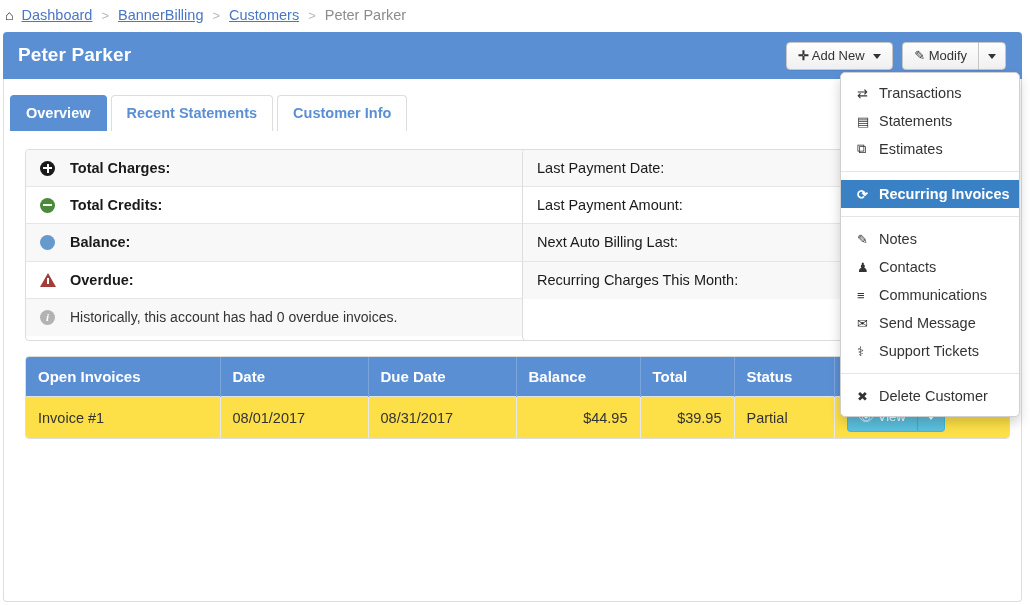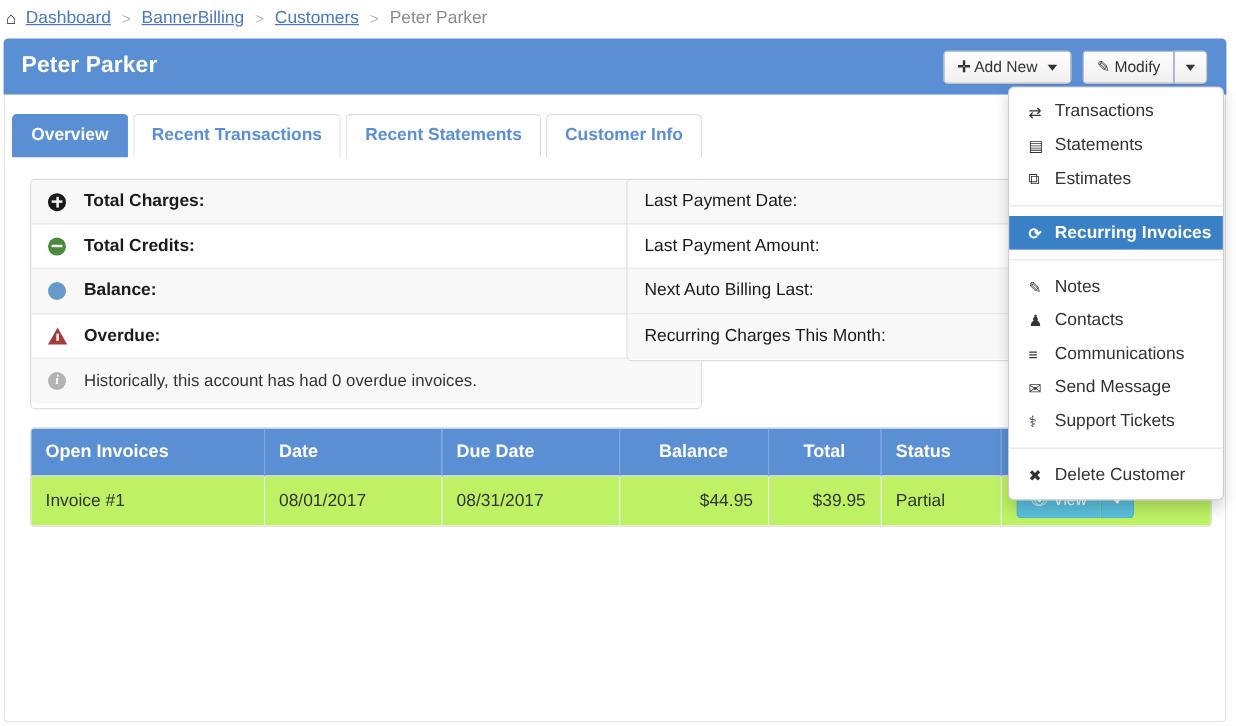--- a/index.html
+++ b/index.html
@@ -76,21 +76,21 @@
   }
   .tab.active { background: #5b8fd4; color: #fff; border-color: #5b8fd4; }
 
   
   .well {
     position: absolute;
     border: 1px solid #dddddd; border-radius: 4px;
     background: #fff; overflow: hidden;
   }
   #well-left  { left: 21px;  top: 70px; width: 560px; height: 192px; }
-  #well-right { left: 518px; top: 70px; width: 488px; height: 152px; }
+  #well-right { left: 518px; top: 70px; width: 488px; height: 192px; }
 
   .row {
     display: flex; align-items: center;
     height: 37.2px; padding: 0 14px;
     border-bottom: 1px solid #e6e6e6;
     font-size: 14.5px; color: #333;
   }
   .row:last-child { border-bottom: none; }
   .row.alt { background: #f8f8f8; }
   .row .ic { width: 30px; flex: 0 0 30px; display: flex; align-items: center; }
@@ -131,24 +131,24 @@
     overflow: hidden; background: #fff;
     font-size: 14.5px;
   }
   #inv-table table { width: 100%; border-collapse: collapse; table-layout: fixed; }
   #inv-table thead th {
     background: #5b8fd4; color: #fff; font-weight: bold;
     text-align: left; padding: 11px 12px; font-size: 15px;
     border-right: 1px solid #7aa5dd;
   }
   #inv-table thead th:last-child { border-right: none; }
-  #inv-table thead th.num { text-align: center; }
+  #inv-table thead th.num { text-align: left; }
   #inv-table tbody td {
     padding: 11px 12px; color: #333; border-top: 1px solid #e2e2e2;
-    border-right: 1px solid #e9e9e9; background:#bef264;
+    border-right: 1px solid #e9e9e9; background:#fde047;
   }
   #inv-table tbody td:last-child { border-right: none; }
   #inv-table tbody td.num { text-align: right; }
   #inv-table tbody td.opt { padding: 6px 12px; }
 
   .btn-info {
     background: #5bc0de; border: 1px solid #46b8da; color: #fff;
     font-size: 13px; padding: 5px 11px 6px 11px; border-radius: 4px 0 0 4px;
     border-right: none; white-space: nowrap; line-height: 15px;
   }
@@ -217,21 +217,20 @@
           <span class="caret caret-only"></span>
         </button>
       </span>
     </div>
   </div>
 
   <div class="panel">
 
     <div class="tabs">
       <div class="tab active">Overview</div>
-      <div class="tab">Recent Transactions</div>
       <div class="tab">Recent Statements</div>
       <div class="tab">Customer Info</div>
     </div>
 
     <div class="well" id="well-left">
       <div class="row alt">
         <span class="ic">
             <i class="ico-circle ico-plus"></i>
           </span>
         <span class="lbl">Total Charges:</span>

